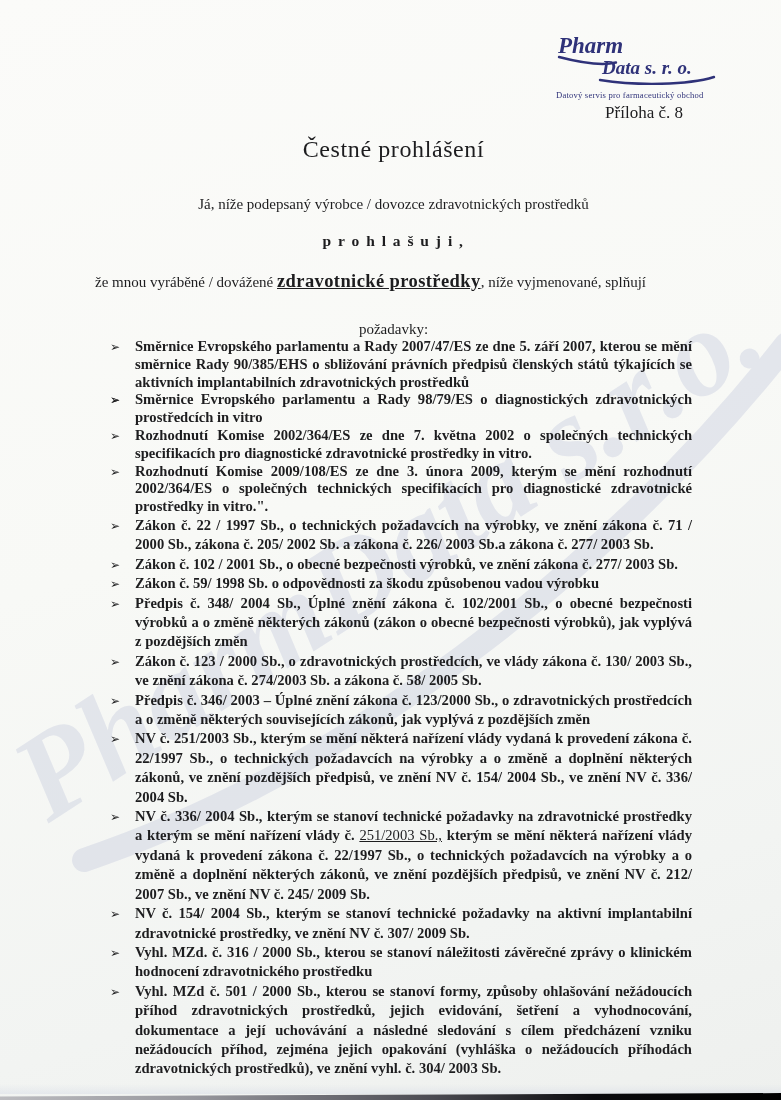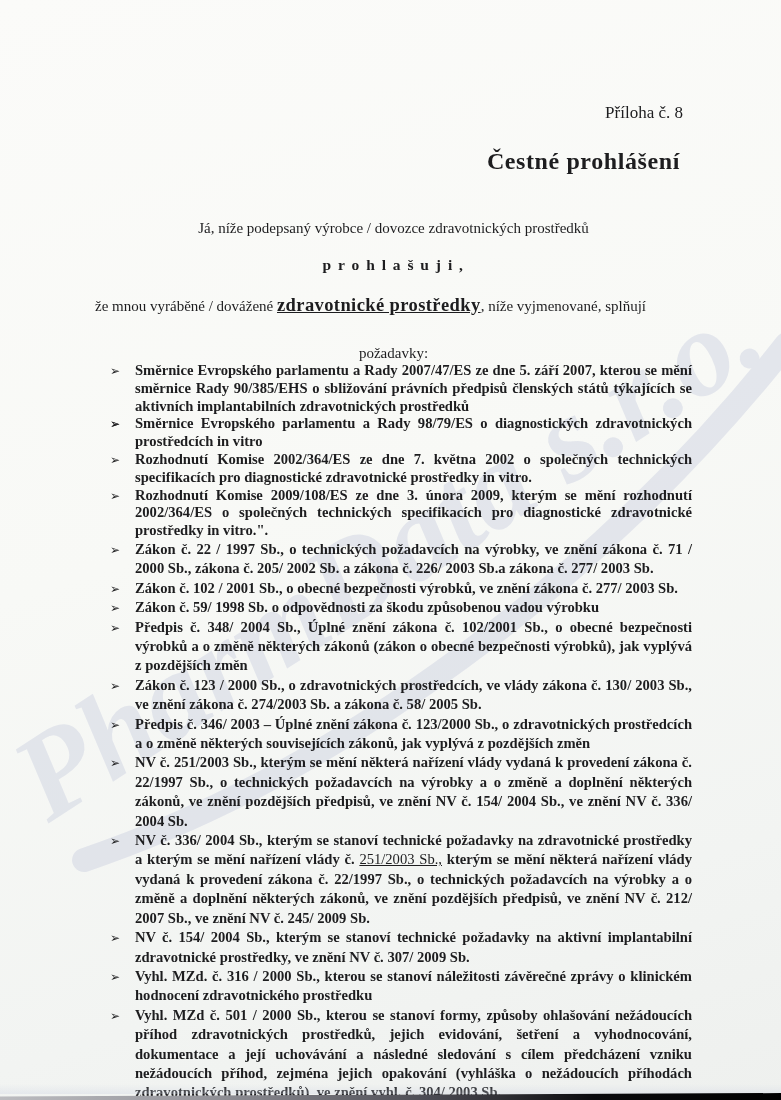--- a/index.html
+++ b/index.html
@@ -32,23 +32,23 @@
     margin-top:-2px;white-space:nowrap;
   }
   
   .annex{
     position:absolute;top:103px;right:98px;
     font-weight:normal;font-size:17px;
   }
   
   .content{position:absolute;left:95px;top:136px;width:597px;}
   .doc-title{
-    margin:12px;text-align:right;font-size:24px;font-weight:bold;letter-spacing:0.6px;
+    margin:0;text-align:center;font-size:24px;font-weight:normal;letter-spacing:0.6px;
   }
-  .intro-line{margin:45px 0 0;text-align:center;font-size:15px;}
+  .intro-line{margin:33px 0 0;text-align:center;font-size:15px;}
   .declare-word{margin:19px 0 0;text-align:center;font-size:15.5px;font-weight:bold;letter-spacing:1.5px;}
   .scope-line{margin:21px 0 0;text-align:left;font-size:15px;}
   .scope-emph{font-weight:bold;font-size:18.5px;text-decoration:underline;letter-spacing:0.4px;}
   .requirements-line{margin:29px 0 0;text-align:center;font-size:15px;}
   
   ul.bullet-list{list-style:none;margin:0;padding:0 0 0 40px;}
   ul.bullet-list li{
     position:relative;text-align:justify;font-size:14.6px;color:var(--ink);
   }
   .sec1{margin-top:28px;}
@@ -78,20 +78,29 @@
 
 <div class="page">
 
   <svg class="watermark" width="781" height="1100" viewBox="0 0 781 1100" aria-hidden="true">
     <g transform="rotate(-33 390 560)" opacity="0.38">
       <text x="-40" y="595" font-size="122" fill="var(--watermark-blue)">PharmData s.r.o.</text>
       <path d="M-30 645 C 230 712, 560 690, 840 595" stroke="var(--watermark-blue)" stroke-width="24" fill="none" stroke-linecap="round"></path>
     </g>
   </svg>
 
+  <div class="logo">
+    <svg width="162" height="58" viewBox="0 0 162 58">
+      <text x="2" y="23" font-size="23">Pharm</text>
+      <path d="M3 27 C 26 33 48 35.5 60 32.5" stroke="var(--logo-navy)" stroke-width="2.4" fill="none" stroke-linecap="round"></path>
+      <text x="46" y="44" font-size="19">Data s. r. o.</text>
+      <path d="M44 50 C 82 56 132 55 158 47" stroke="var(--logo-navy)" stroke-width="2.4" fill="none" stroke-linecap="round"></path>
+    </svg>
+    <div class="logo-tagline">Datový servis pro farmaceutický obchod</div>
+  </div>
 
   <div class="annex">Příloha č. 8</div>
 
   <div class="content">
 
     <h1 class="doc-title">Čestné prohlášení</h1>
 
     <p class="intro-line">Já, níže podepsaný výrobce / dovozce zdravotnických prostředků</p>
 
     <p class="declare-word">p r o h l a š u j i ,</p>

